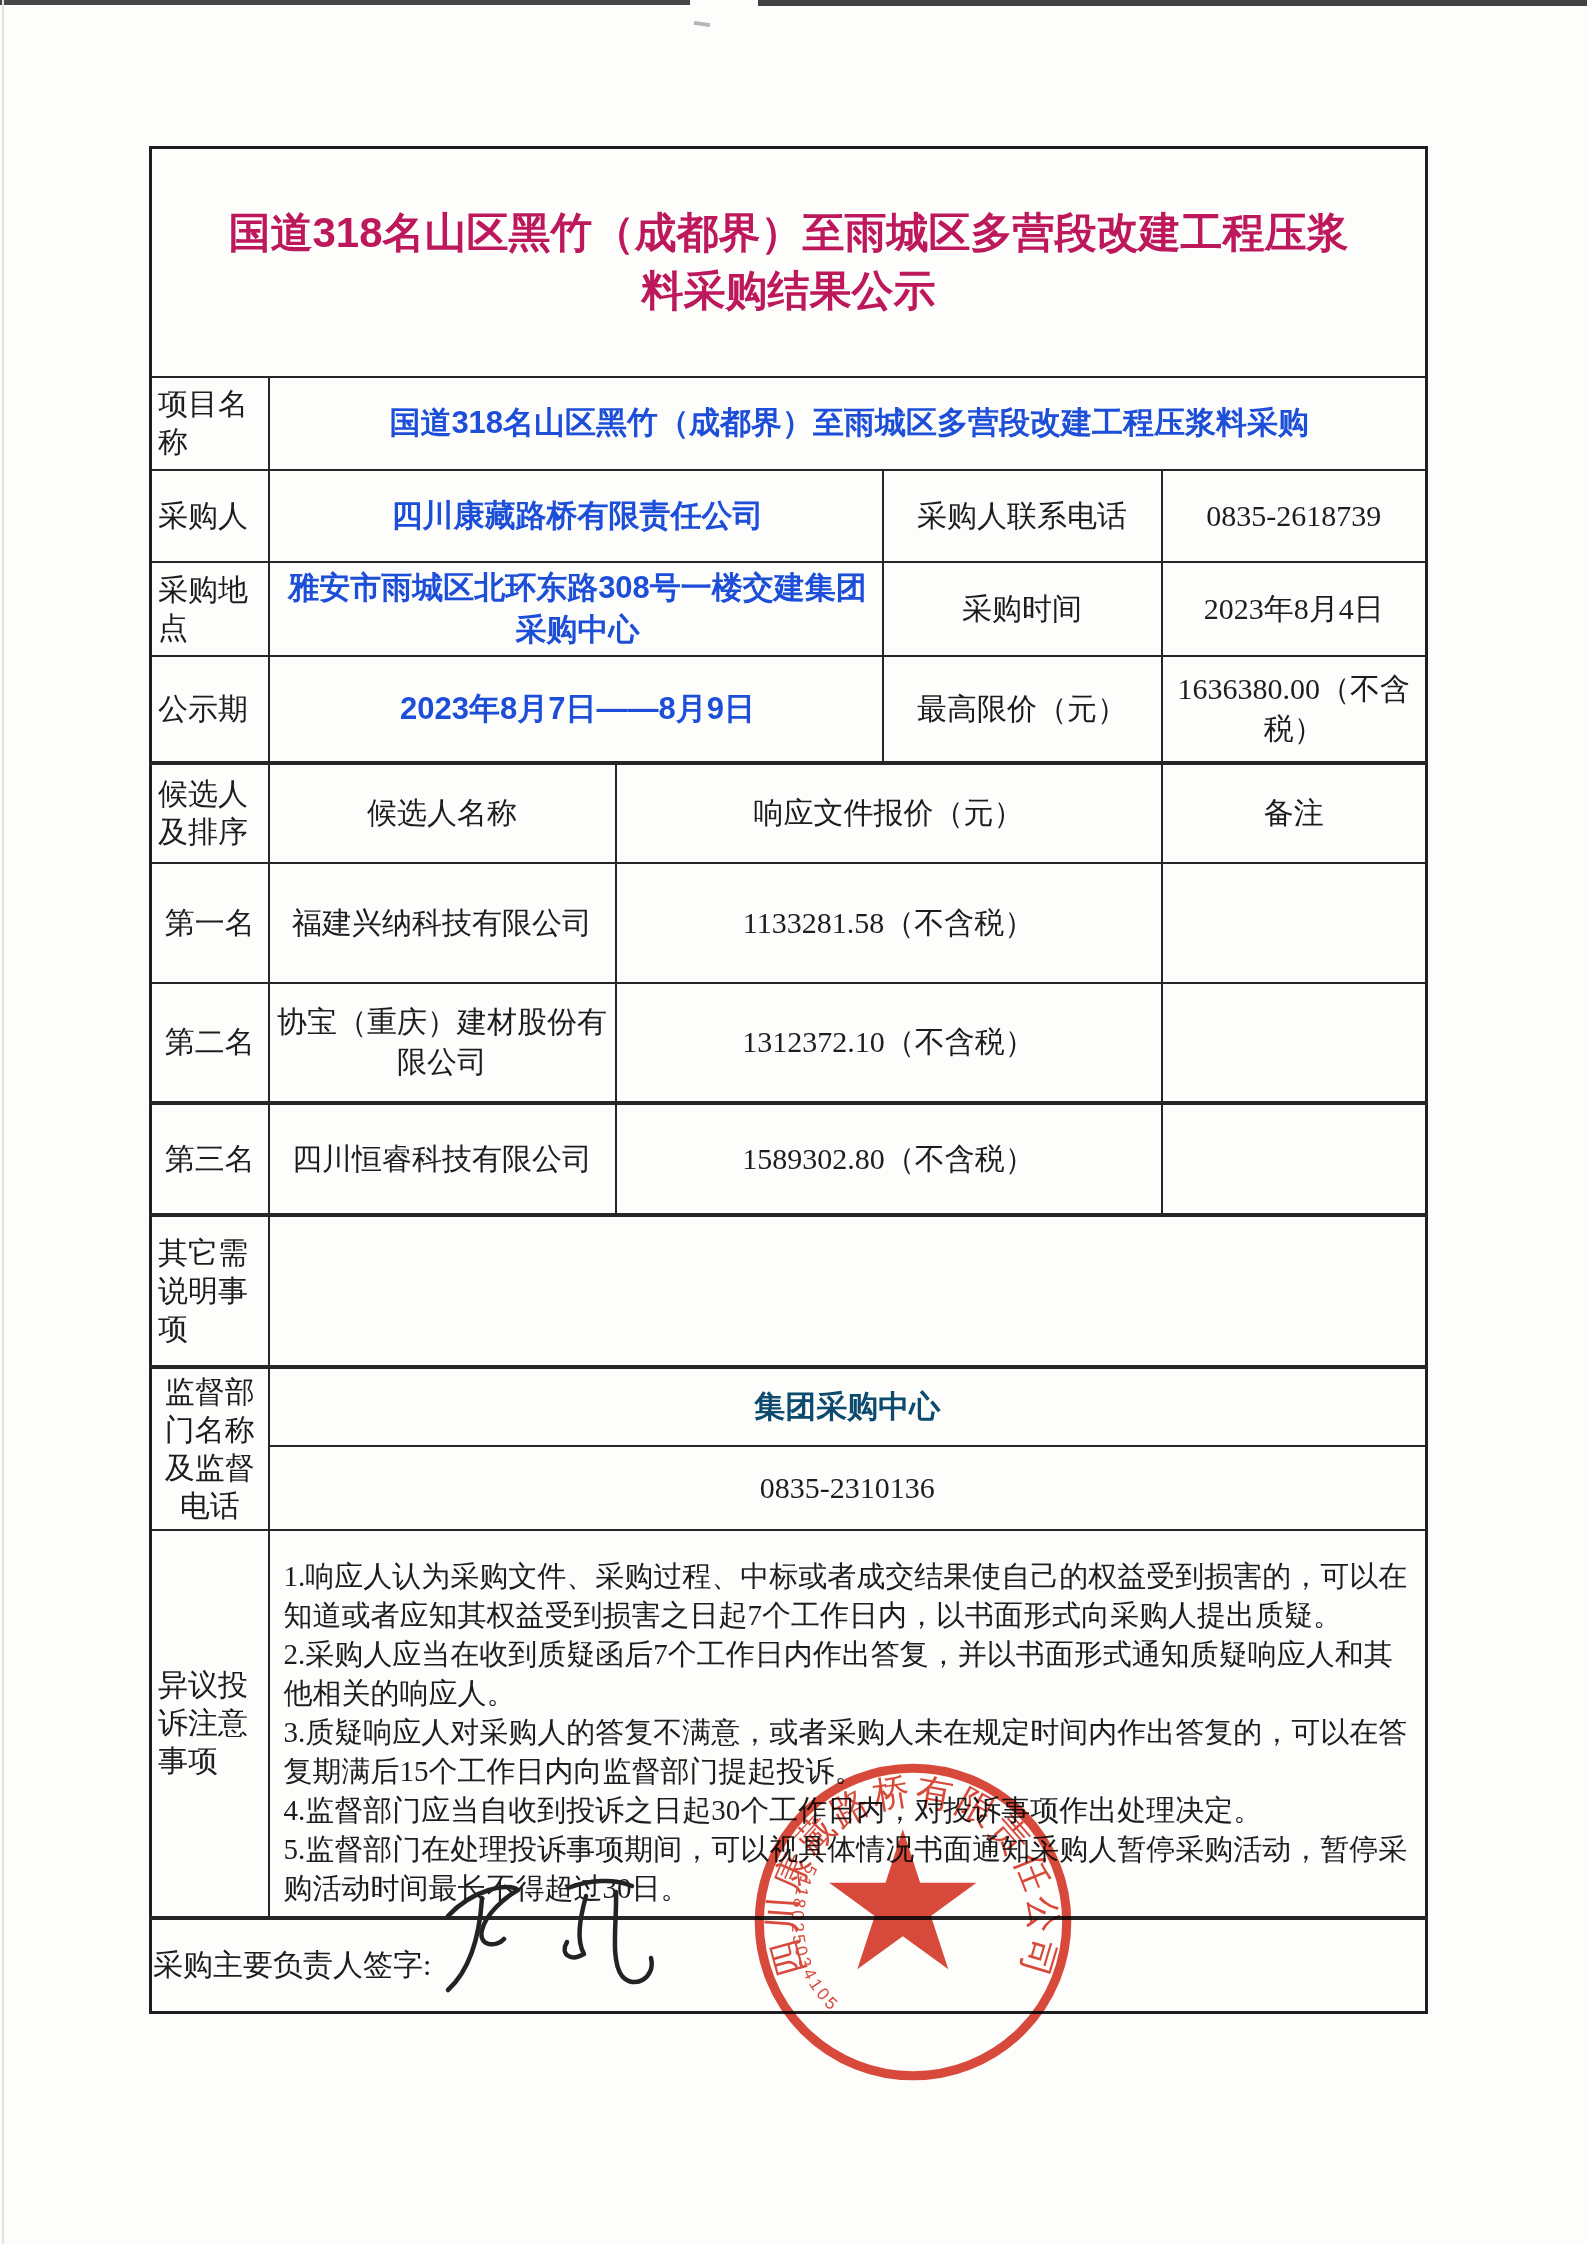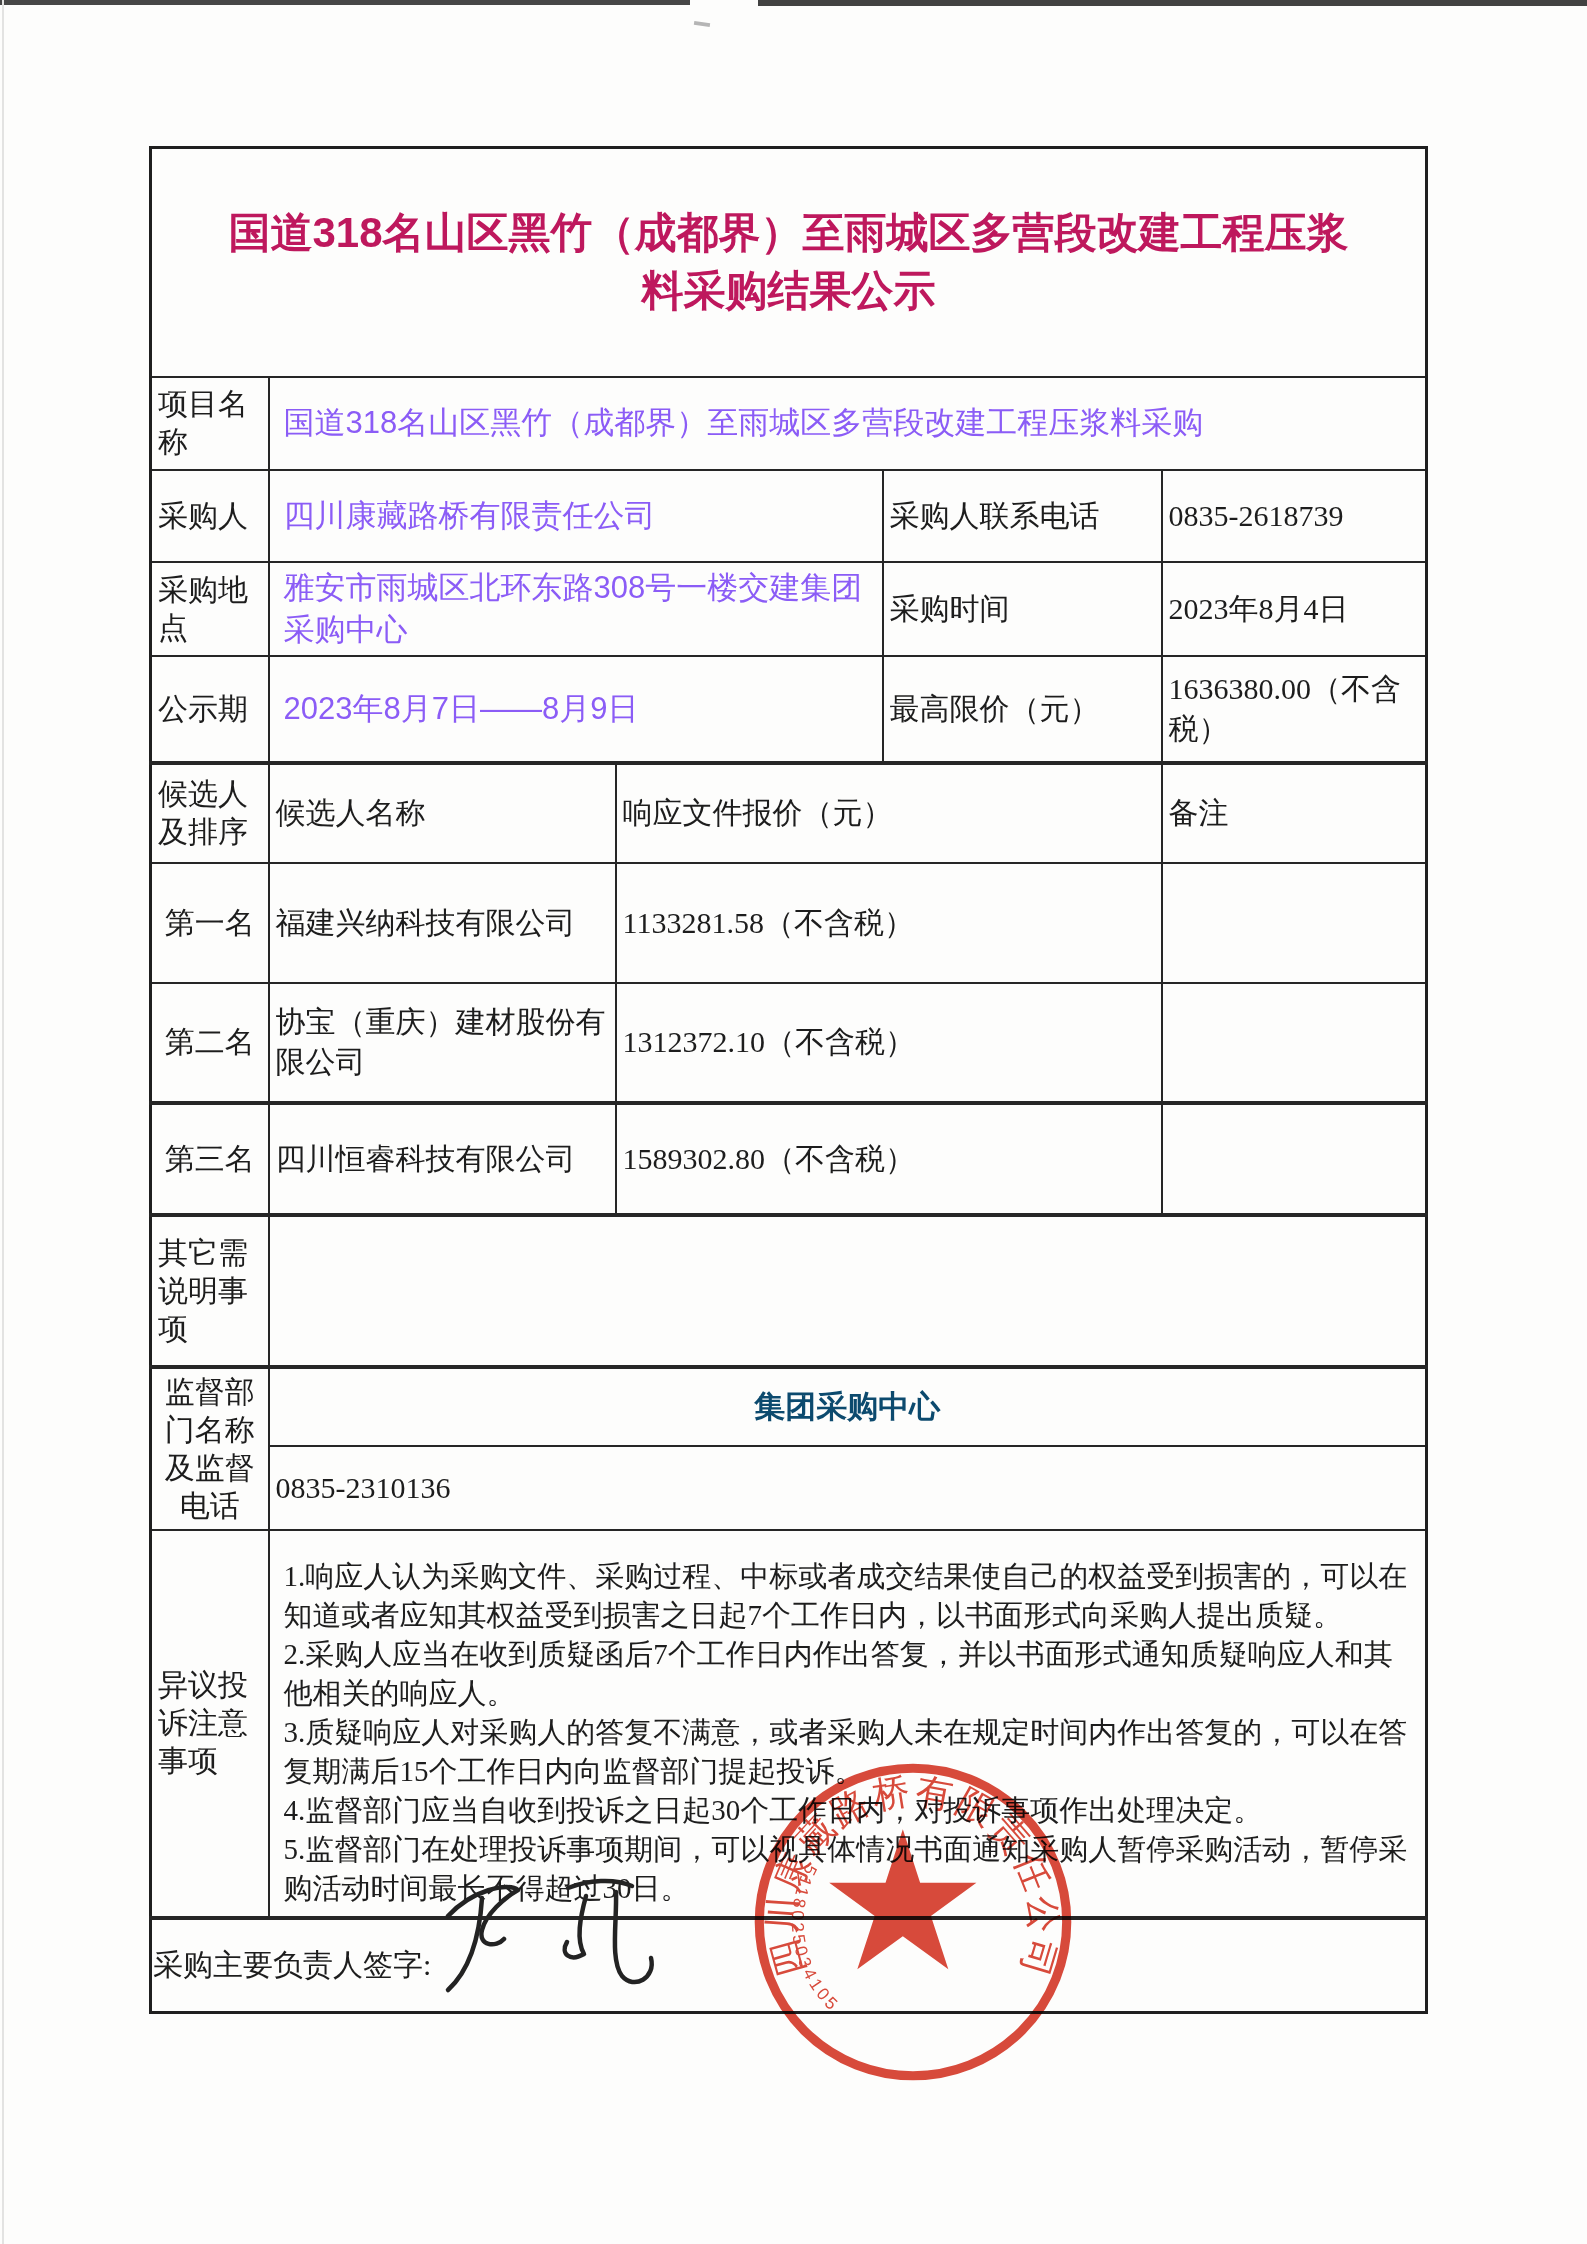--- a/index.html
+++ b/index.html
@@ -15,22 +15,22 @@
   table{border-collapse:collapse;table-layout:fixed;width:1276px;height:1844px;}
   td{border:2px solid #262626;vertical-align:middle;overflow:visible;}
   table{border:3px solid #1f1f1f;}
   tr.bt4 td{border-top-width:4px;}
 
   .title-cell{text-align:center;vertical-align:middle;}
   .title-line{font-family:"Liberation Sans","DejaVu Sans",sans-serif;font-weight:700;font-size:42px;line-height:58px;color:#be185d;}
 
   .lab{font-size:30px;line-height:38px;padding:4px 4px 4px 6px;text-align:left;}
   .lab-c{font-size:30px;line-height:38px;padding:4px 2px;text-align:center;}
-  .val-b{font-family:"Liberation Sans","DejaVu Sans",sans-serif;font-weight:400;font-size:31px;line-height:42px;text-align:left;padding:4px 10px 4px 14px;color:#8b5cf6;}
-  .val-c{font-size:30px;line-height:40px;text-align:left;padding:12px 6px;}
+  .val-b{font-family:"Liberation Sans","DejaVu Sans",sans-serif;font-weight:700;font-size:31px;line-height:42px;text-align:center;padding:4px 10px 4px 14px;color:#1d4ed8;}
+  .val-c{font-size:30px;line-height:40px;text-align:center;padding:12px 6px;}
   .dept{font-family:"Liberation Sans","DejaVu Sans",sans-serif;font-weight:700;font-size:31px;text-align:center;color:#0c4a6e;}
   .obj{font-size:29px;line-height:39px;text-align:left;padding:26px 16px 8px 14px;vertical-align:middle;margin-left:24px;}
   .obj p{margin:0;}
   .sig-label{font-size:30px;text-align:left;}
 
   .stamp{position:absolute;left:743px;top:1752px;width:340px;height:340px;z-index:5;mix-blend-mode:multiply;opacity:.92;}
   .stamp text{font-family:"Liberation Sans","DejaVu Sans",sans-serif;}
   .sigsvg{position:absolute;left:420px;top:1862px;width:270px;height:150px;z-index:4;}
 </style>
 </head>

